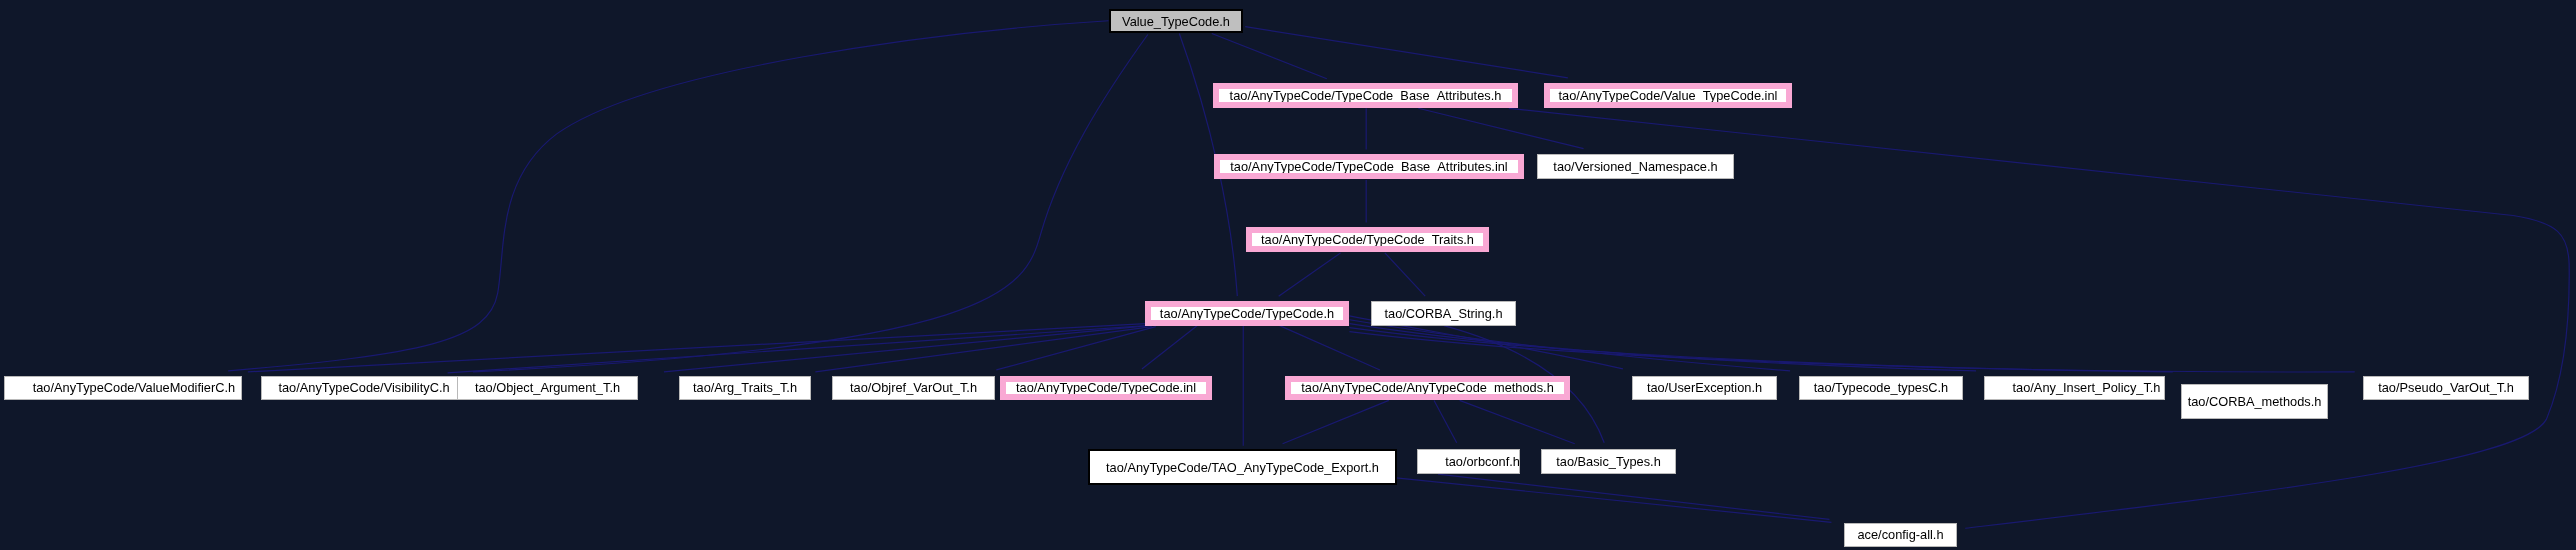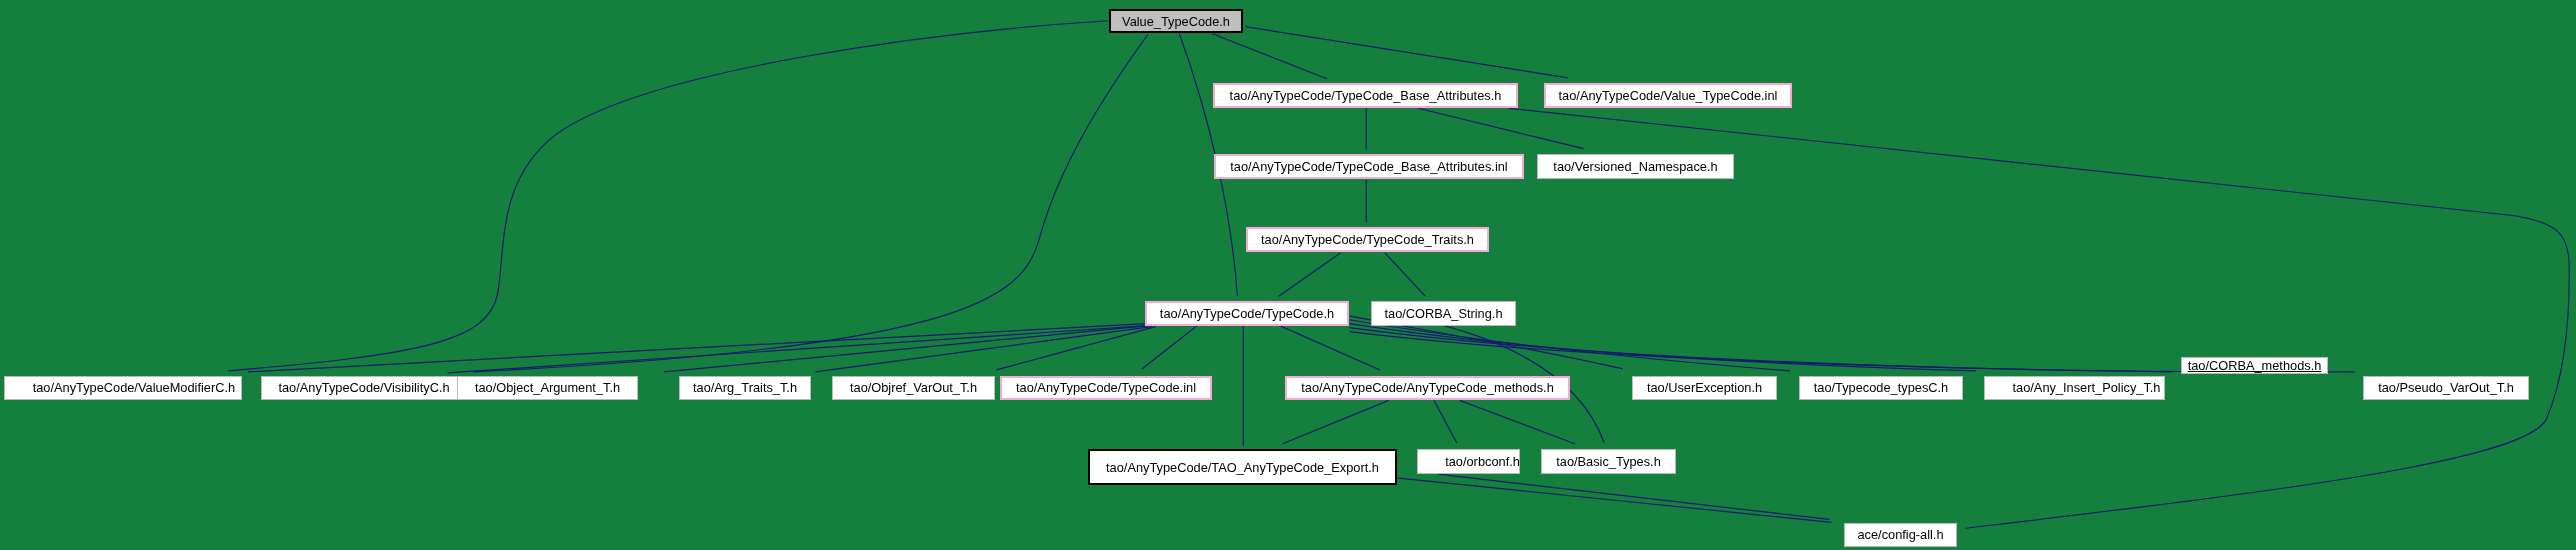--- a/index.html
+++ b/index.html
@@ -4,21 +4,21 @@
 <style>
   html, body {
     margin: 0;
     padding: 0;
     background: #ffffff;
   }
   .canvas {
     position: relative;
     width: 2576px;
     height: 551px;
-    background: #15803d;
+    background: #0f172a;
     font-family: "Liberation Sans", "DejaVu Sans", sans-serif;
     overflow: hidden;
   }
   .edge-layer {
     position: absolute;
     left: 0; top: 0;
     width: 2576px;
     height: 551px;
   }
   .edge-layer path {
@@ -33,21 +33,21 @@
     justify-content: center;
     white-space: nowrap;
     font-size: 12.8px;
     color: #000000;
     background: #ffffff;
     border: 1px solid #000000;
     cursor: pointer;
     overflow: hidden;
   }
   .node.light { border: 1px solid #b9b9b9; }
-  .node.strong { border: 2px solid #f9a8d4; }
+  .node.strong { border: 6px solid #f9a8d4; }
   .node.export { border: 2px solid #000000; }
   .node.root {
     background: #bfbfbf;
     border: 2px solid #000000;
   }
 </style>
 </head>
 <body>
 
 <div class="canvas">
@@ -102,21 +102,21 @@
       <div class="node light" style="left: 3.9px; top: 376px; width: 238px; height: 23.6px; padding-left: 22px;">tao/AnyTypeCode/ValueModifierC.h</div>
       <div class="node light" style="left: 261px; top: 376px; width: 206px; height: 23.6px;">tao/AnyTypeCode/VisibilityC.h</div>
       <div class="node light" style="left: 457px; top: 376px; width: 181px; height: 23.6px;">tao/Object_Argument_T.h</div>
       <div class="node light" style="left: 679px; top: 376px; width: 132px; height: 23.6px;">tao/Arg_Traits_T.h</div>
       <div class="node light" style="left: 832px; top: 376px; width: 163px; height: 23.6px;">tao/Objref_VarOut_T.h</div>
       <div class="node strong" style="left: 1000px; top: 376px; width: 212px; height: 23.6px;">tao/AnyTypeCode/TypeCode.inl</div>
       <div class="node strong" style="left: 1285px; top: 376px; width: 285px; height: 23.6px;">tao/AnyTypeCode/AnyTypeCode_methods.h</div>
       <div class="node light" style="left: 1632px; top: 376px; width: 145px; height: 23.6px;">tao/UserException.h</div>
       <div class="node light" style="left: 1799px; top: 376px; width: 164px; height: 23.6px;">tao/Typecode_typesC.h</div>
       <div class="node light" style="left: 1984px; top: 376px; width: 181px; height: 23.6px; padding-left: 24px;">tao/Any_Insert_Policy_T.h</div>
-      <div class="node light" style="left: 2181px; top: 357px; width: 147px; height: 17px; text-decoration: underline;">tao/CORBA_methods.h</div>
+      <div class="node light" style="left: 2181px; top: 384px; width: 147px; height: 35px;">tao/CORBA_methods.h</div>
       <div class="node light" style="left: 2363px; top: 376px; width: 166px; height: 23.6px;">tao/Pseudo_VarOut_T.h</div>
       <div class="node export" style="left: 1088px; top: 449px; width: 309px; height: 36px;">tao/AnyTypeCode/TAO_AnyTypeCode_Export.h</div>
       <div class="node light" style="left: 1417px; top: 449px; width: 103px; height: 24.6px; padding-left: 28px;">tao/orbconf.h</div>
       <div class="node light" style="left: 1541px; top: 449px; width: 135px; height: 24.6px;">tao/Basic_Types.h</div>
       <div class="node light" style="left: 1844px; top: 523px; width: 113px; height: 23.6px;">ace/config-all.h</div>
     </div>
 </div>
 
 
 </body></html>

